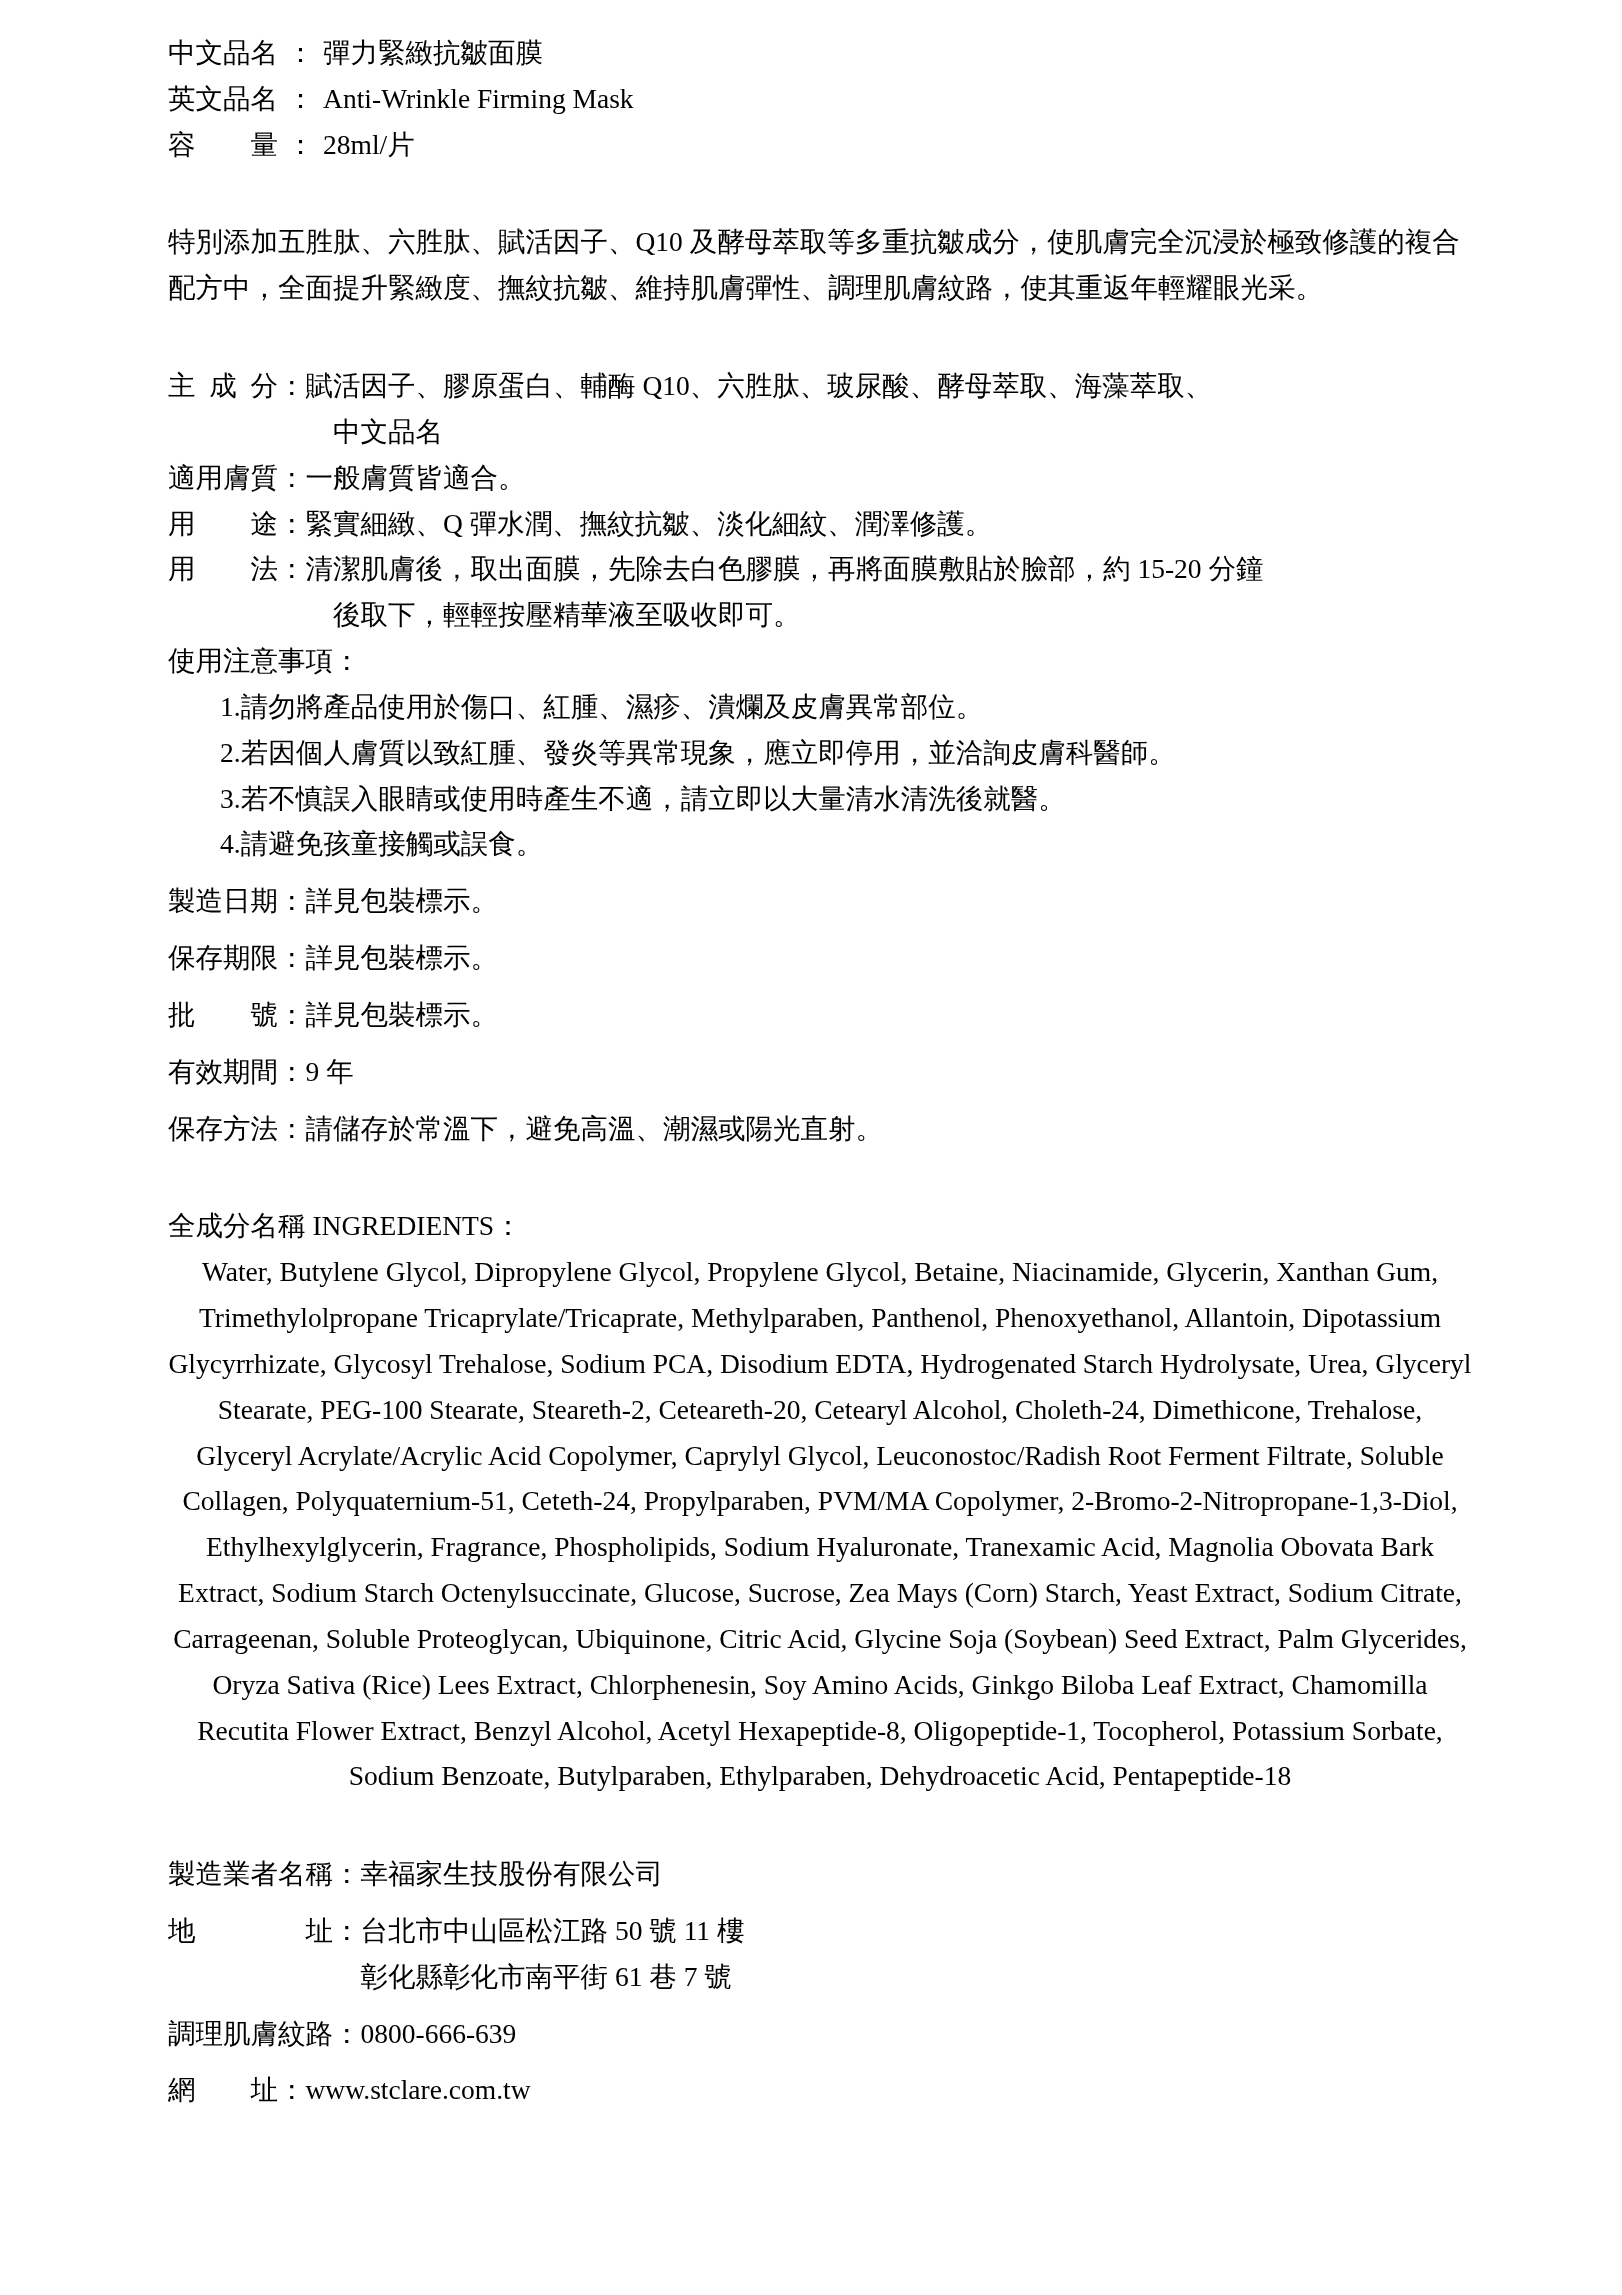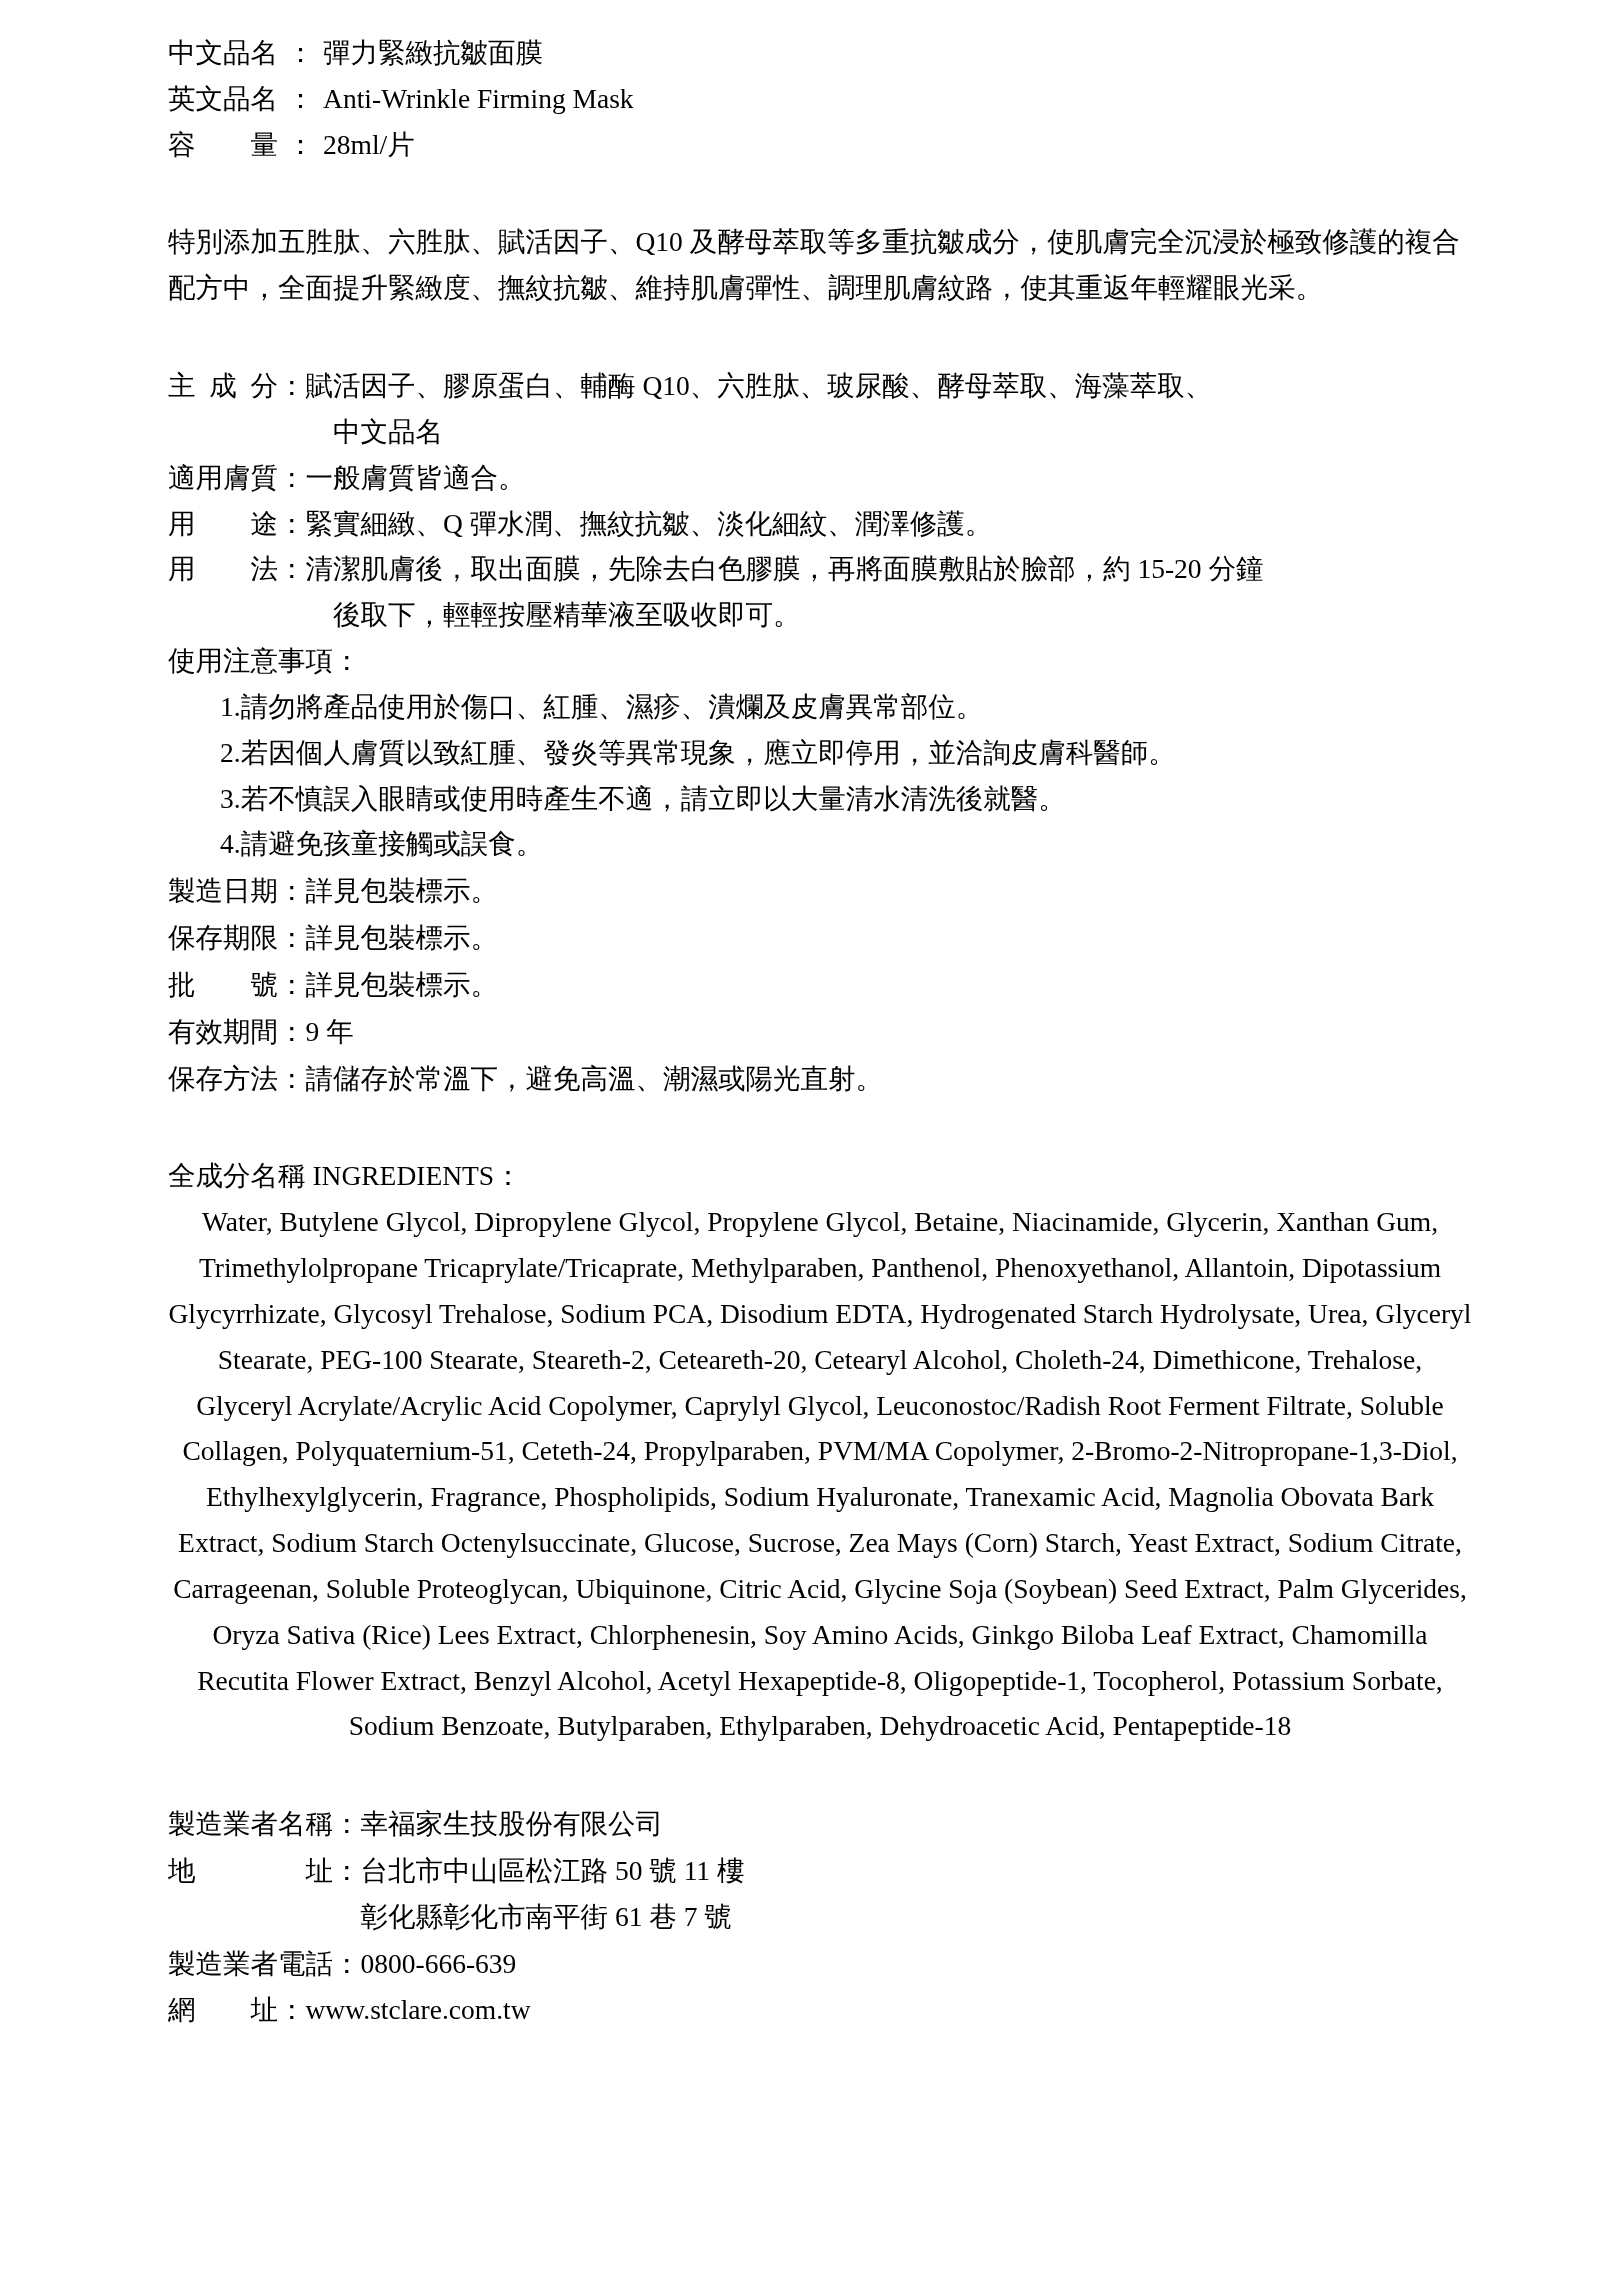--- a/index.html
+++ b/index.html
@@ -24,21 +24,21 @@
     text-align-last: justify;
   }
   .w4 { width: 4em; }
   .w6 { width: 6em; }
   .colon { flex: none; white-space: pre; }
   .hdr .colon { padding: 0 0.32em; }
   .val { flex: 1; min-width: 0; }
   .cont { padding-left: 1em; }
 
   .sec-gap { margin-top: 52px; }
-  .spaced { margin-top: 1px; }
+  .spaced { margin-top: 11px; }
 
   .notes-title { }
   .notes { list-style: none; padding-left: 52px; }
 
   .ing-title { }
   .ing-text { text-align: center; }
 </style>
 </head>
 <body>
 
@@ -144,21 +144,21 @@
     </div>
     <div class="row spaced">
       <span class="lbl w6">地址</span>
         <span class="colon">：</span>
       <span class="val">
         <span style="display:block">台北市中山區松江路 50 號 11 樓</span>
         <span style="display:block">彰化縣彰化市南平街 61 巷 7 號</span>
       </span>
     </div>
     <div class="row spaced">
-      <span class="lbl w6">製造業者電話</span>
+      <span class="lbl w6">調理肌膚紋路</span>
         <span class="colon">：</span>
         <span class="val">0800-666-639</span>
     </div>
     <div class="row spaced">
       <span class="lbl w4">網址</span>
         <span class="colon">：</span>
         <span class="val">www.stclare.com.tw</span>
     </div>
   </section>
 

